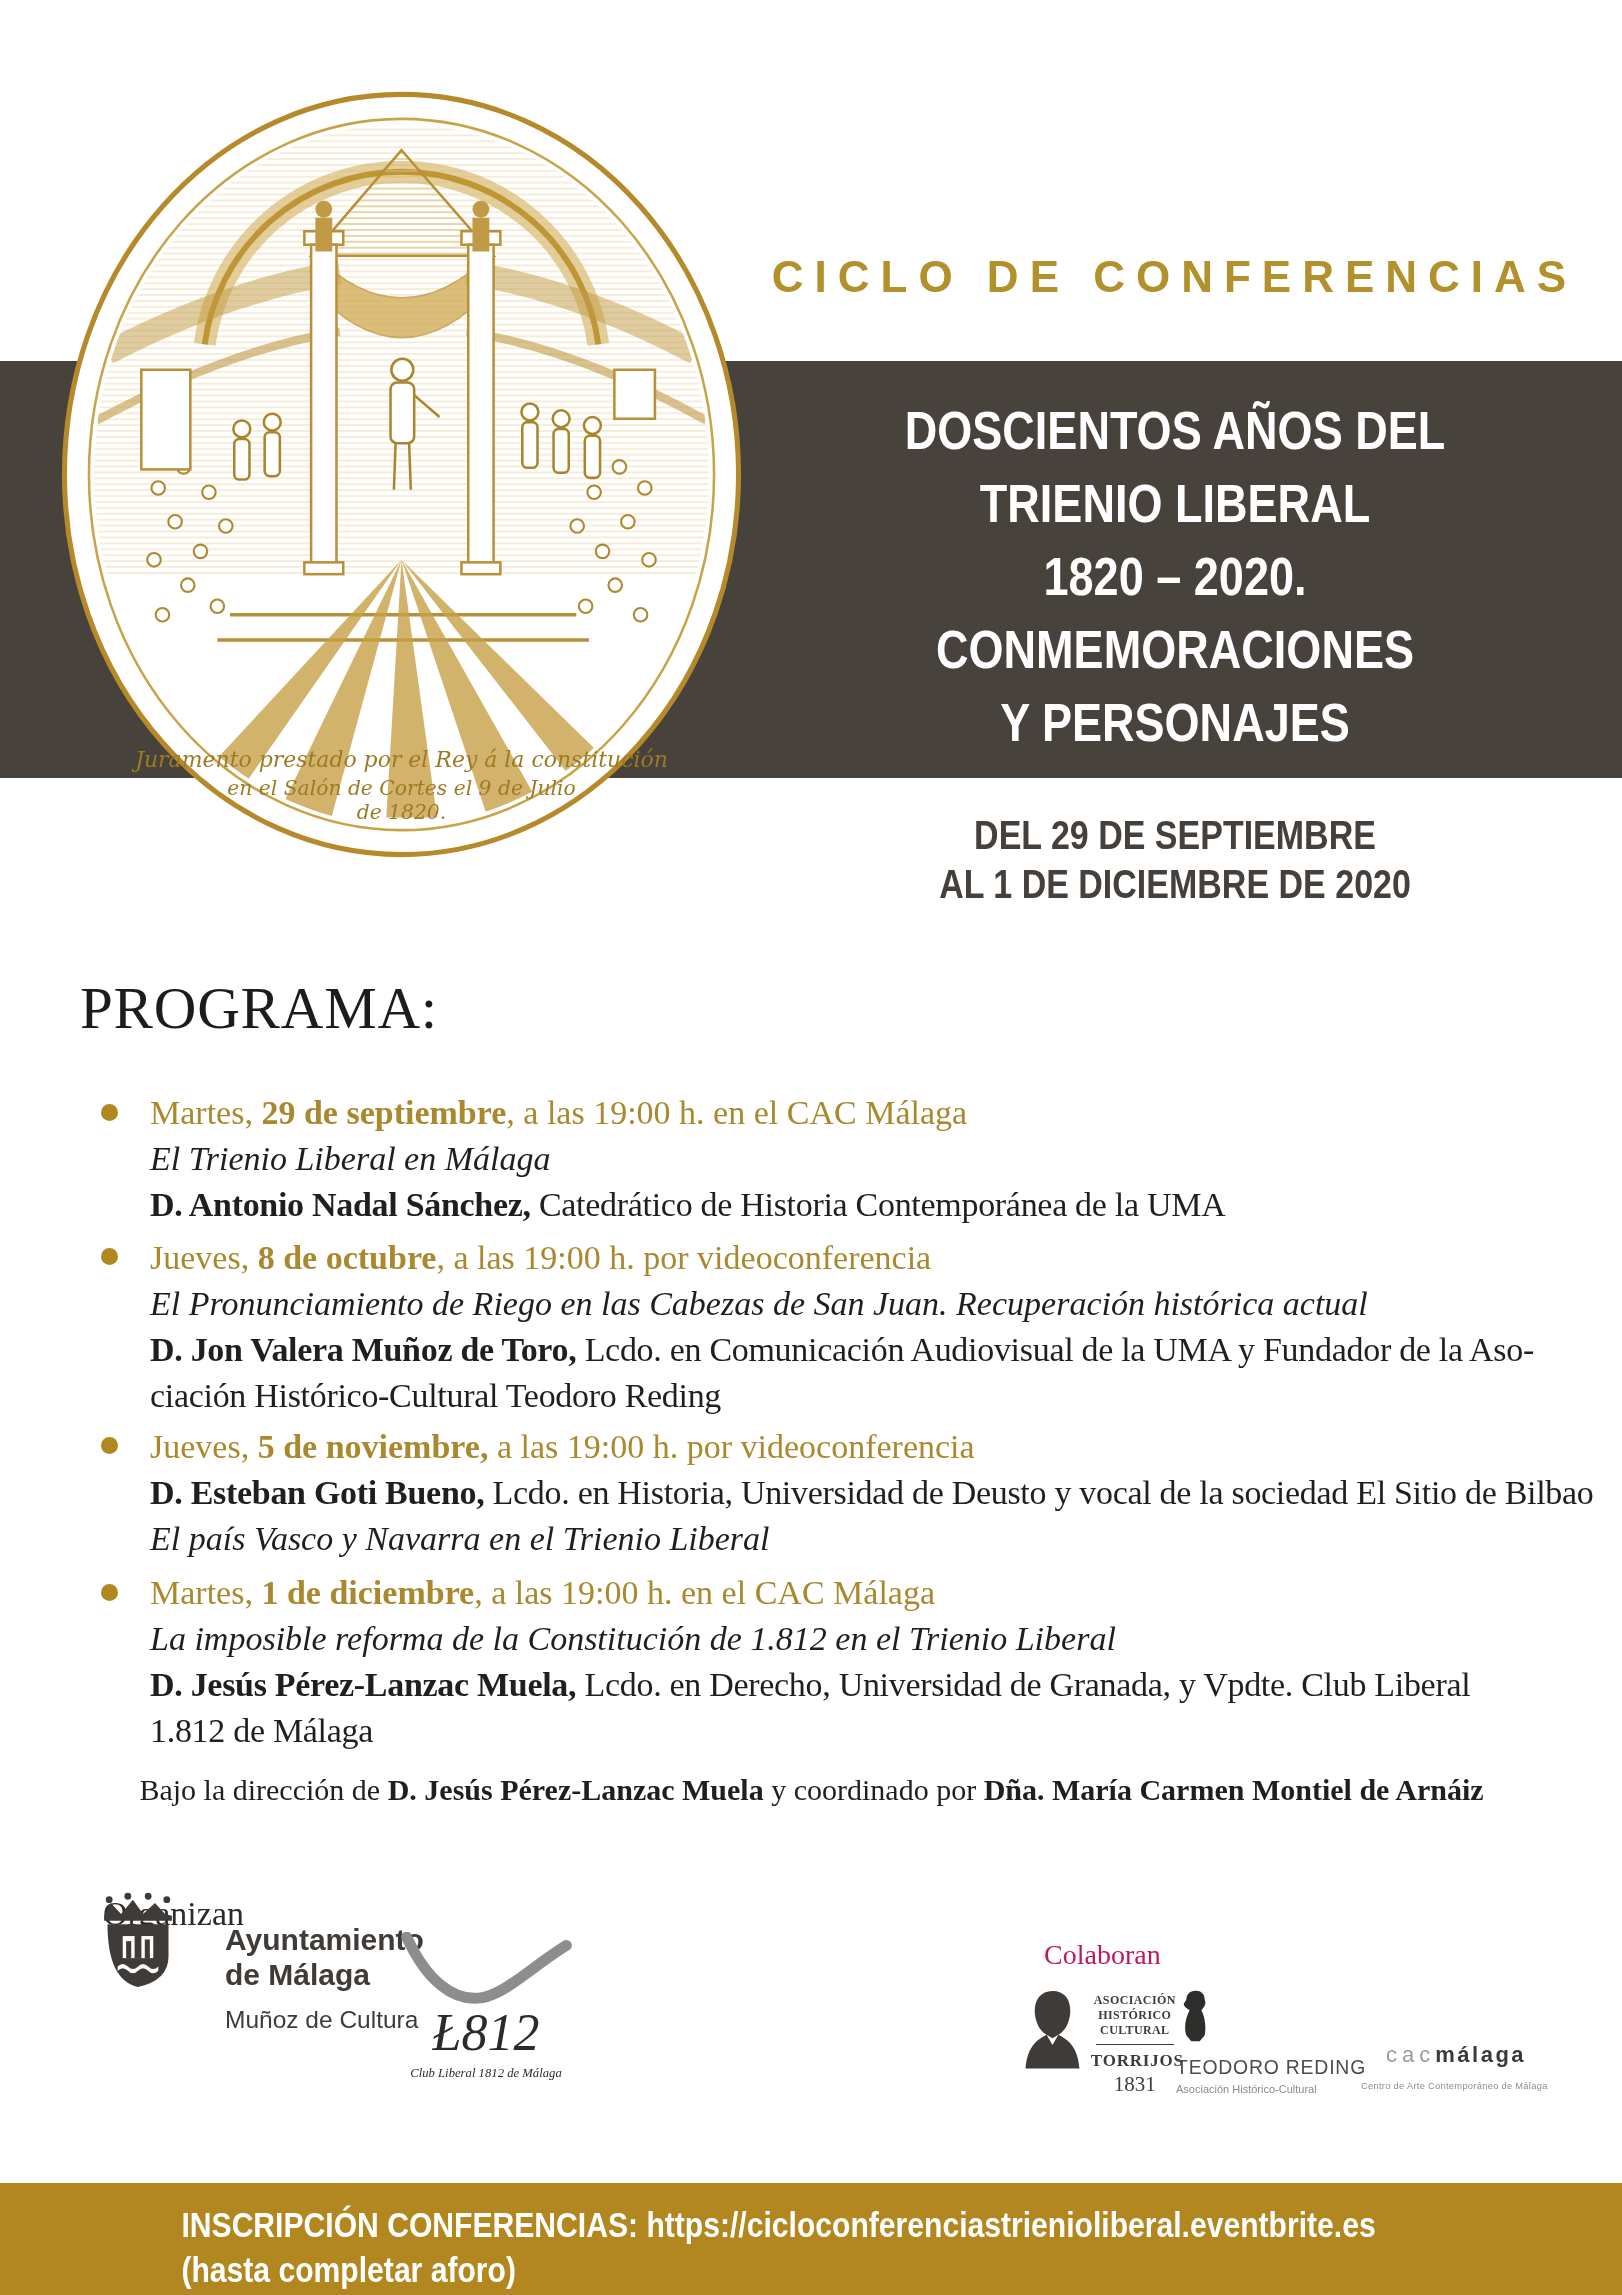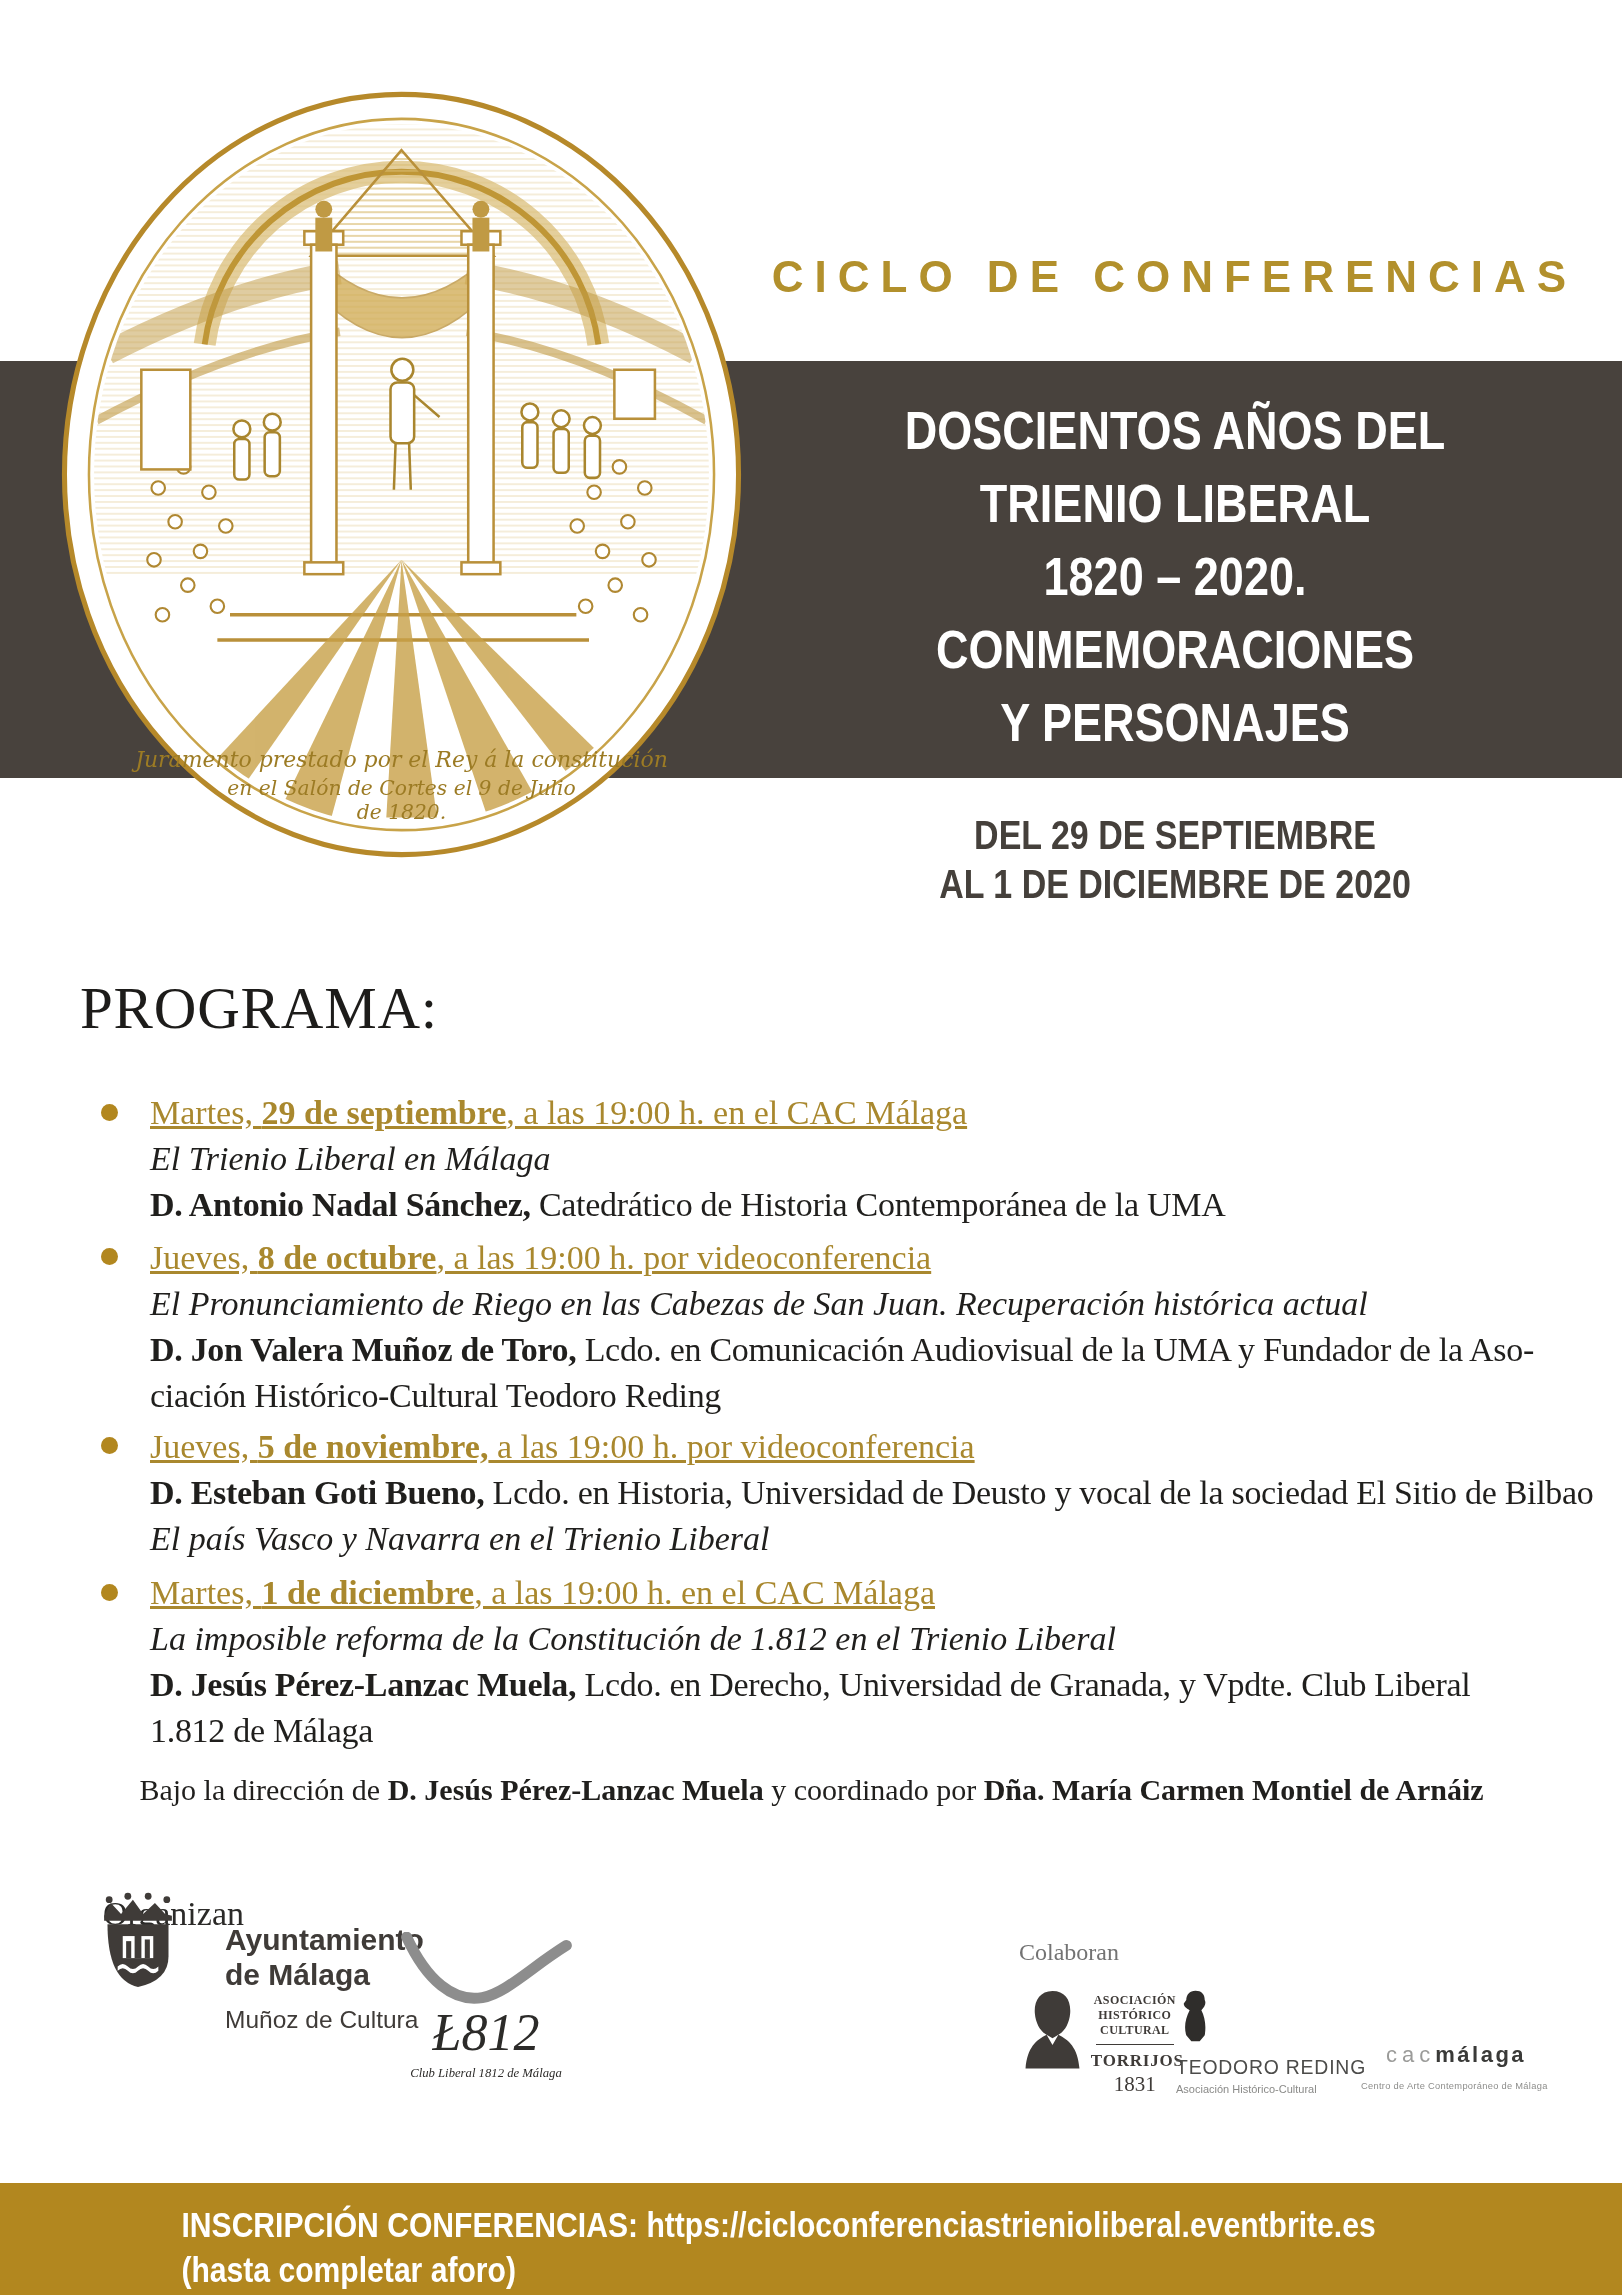--- a/index.html
+++ b/index.html
@@ -20,42 +20,42 @@
               transform:scaleX(.85);transform-origin:center top;white-space:nowrap;}
 
   
   .programa-heading{position:absolute;left:80px;top:974px;font-size:59px;color:#1d1c1a;letter-spacing:0.8px;}
   .program-items{position:absolute;left:150px;top:1090px;width:1437px;}
   .p-item{position:relative;}
   .p-item .bullet{position:absolute;left:-49px;top:13.5px;width:17px;height:17px;border-radius:50%;
                   background:#b2871f;}
   .p-line{font-size:34px;line-height:46px;white-space:nowrap;color:#201f1d;}
   .p-line:empty{display:none;}
-  .p-head{color:#a9882e;text-decoration:underline;}
+  .p-head{color:#a9882e;}
   .p-head b{font-weight:700;}
   .p-title{font-style:italic;}
   .p-speaker{letter-spacing:-0.3px;}
   .p-speaker b{font-weight:700;}
   .gap-a{margin-bottom:6.8px;} .gap-b{margin-bottom:5px;} .gap-c{margin-bottom:8.5px;}
 
   .direction{position:absolute;top:1773px;left:0;width:1623px;text-align:center;font-size:30px;color:#201f1d;}
   .direction b{font-weight:700;}
 
   
   .organizan-label{position:absolute;left:103px;top:1895px;font-size:34px;color:#2b2a28;}
   .ayto{position:absolute;left:99px;top:1892px;display:flex;gap:28px;}
   .ayto-text{margin-left:20px;padding-top:30px;font-family:"Liberation Sans",sans-serif;color:#3f3b38;}
   .ayto-name{font-size:30px;font-weight:700;line-height:35px;}
   .ayto-area{font-size:24.5px;margin-top:13.5px;}
 
   .l812{position:absolute;left:389px;top:1932px;width:194px;text-align:center;color:#2c2b29;}
   .l812-big{font-size:52px;font-style:italic;line-height:49px;margin-top:-1.7px;}
   .l812-sub{font-size:12.7px;font-style:italic;margin-top:8.5px;white-space:nowrap;}
 
-  .colaboran-label{position:absolute;left:1019px;top:1939px;font-size:24px;color:#737373;}
+  .colaboran-label{position:absolute;left:1044px;top:1939px;font-size:28px;color:#be185d;}
   .torrijos{position:absolute;left:1021px;top:1986px;display:flex;}
   .torrijos-col{margin-left:6.8px;width:88px;text-align:center;color:#3f3b38;padding-top:6.8px;}
   .torrijos-assoc{font-size:12px;font-weight:700;line-height:15px;letter-spacing:0.4px;}
   .torrijos-divider{border:none;border-top:1.7px solid #3f3b38;margin:6px 5px 0 5px;}
   .torrijos-name{font-size:17px;font-weight:700;letter-spacing:0.8px;margin-top:6px;}
   .torrijos-year{font-size:21px;margin-top:0.8px;}
 
   .reding{position:absolute;left:1176px;top:1990px;width:156px;text-align:left;}
   .reding-name{font-size:19.4px;color:#4c4c4a;letter-spacing:0.8px;margin-top:10px;
                font-family:"Liberation Sans",sans-serif;white-space:nowrap;}

